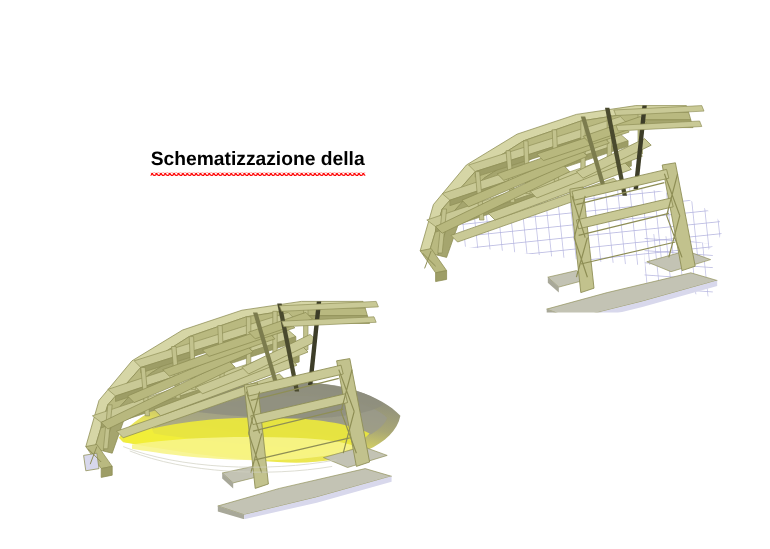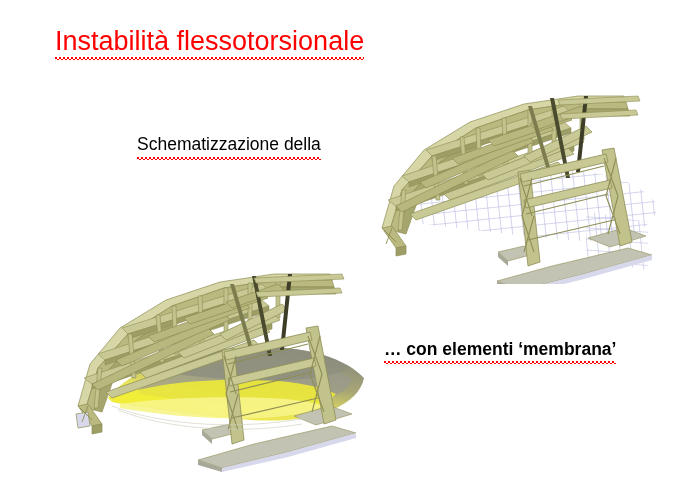--- a/index.html
+++ b/index.html
@@ -19,21 +19,21 @@
   .title{
     position:absolute;left:55px;top:25px;
     font-size:27px;line-height:33px;
     color:#ff0000;
     white-space:nowrap;
     letter-spacing:0px;
   }
   .note-a{
     position:absolute;left:137px;top:133px;
     font-size:17.5px;line-height:23.5px;
-    font-weight:normal;color:#000000;
+    font-weight:bold;color:#000000;
     width:215px;
   }
   .note-b{
     position:absolute;left:384px;top:338px;
     font-size:17.5px;line-height:23px;
     font-weight:bold;color:#000000;
     white-space:nowrap;
   }
   .sq{position:relative;display:inline-block;}
   .sq::after{
@@ -49,30 +49,26 @@
 
   
   .fig{position:absolute;}
   .fig svg{display:block;}
 </style>
 </head>
 <body>
 
 <div id="slide">
 
-  <div class="title"><span class="sq">Instabilità flessotorsionale</span></div>
 
   <div class="note-a">
     <span class="sq">Schematizzazione della</span><br>
     <br>
   </div>
 
-  <div class="note-b">
-    <span class="sq">… con elementi ‘membrana’</span>
-  </div>
 
   <div class="fig" style="left:352px;top:78px;">
     <svg width="336" height="206" viewBox="0 0 336 206">
       <defs>
         <pattern id="cablenet" width="11" height="11" patternUnits="userSpaceOnUse" patternTransform="rotate(-6)">
           <path d="M0 0 H11 M0 0 V11" stroke="#aeaedd" stroke-width="1.1" fill="none"></path>
         </pattern>
         <clipPath id="meshclip1">
           <path d="M62,130 C110,96 170,86 238,94 C272,99 296,112 306,128
                    C300,156 264,166 216,162 C160,157 108,150 70,146 Z"></path>

